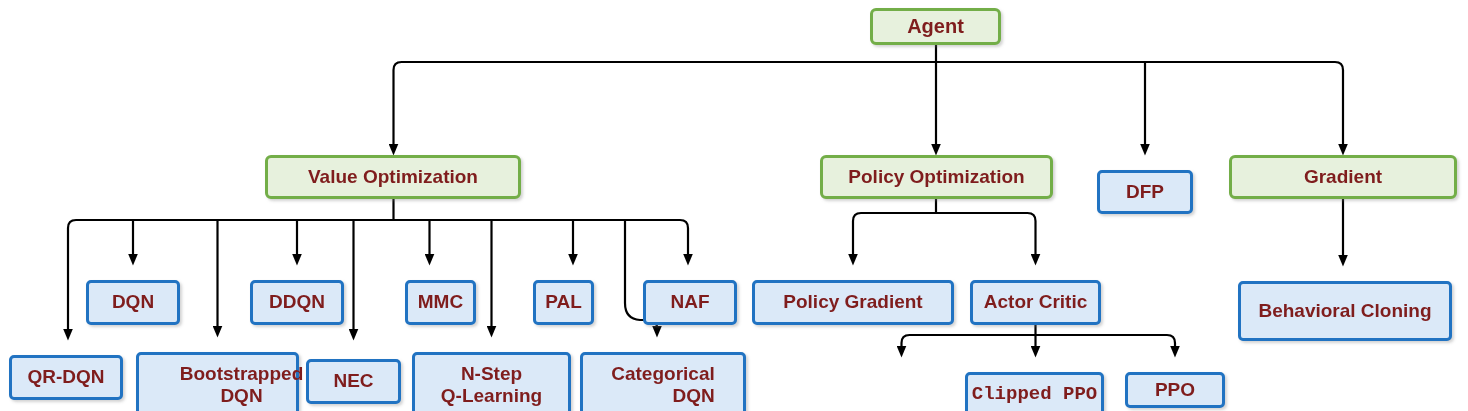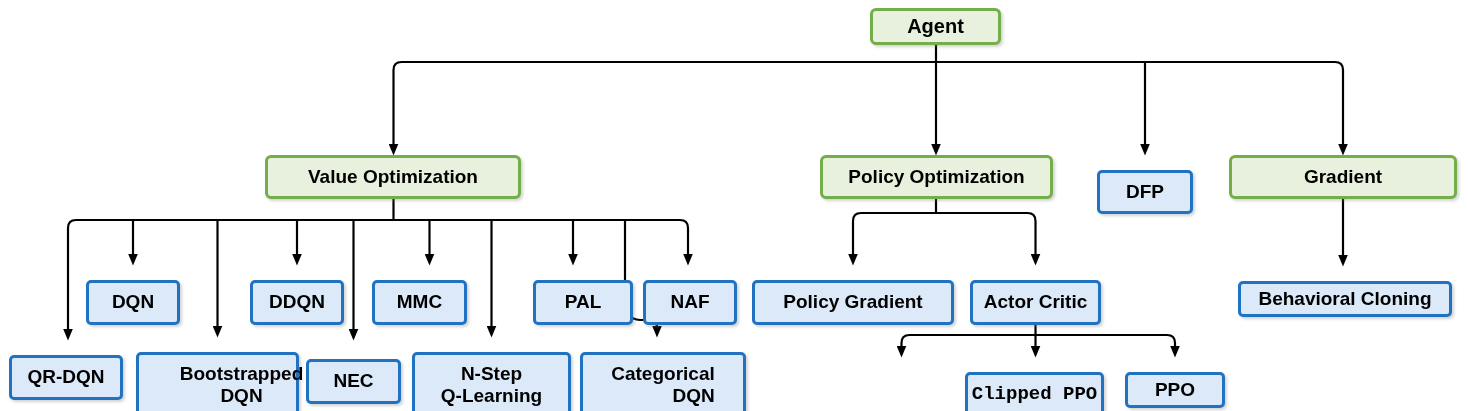--- a/index.html
+++ b/index.html
@@ -17,44 +17,44 @@
     width: 1468px; height: 411px;
   }
   .node {
     position: absolute;
     box-sizing: border-box;
     display: flex;
     align-items: center;
     justify-content: center;
     text-align: center;
     font-weight: bold;
-    color: #000000;
+    color: #7f1d1d;
     font-size: 19px;
     line-height: 1.18;
     white-space: pre-line;
     border-radius: 5px;
     box-shadow: 2px 2px 3px rgba(130,130,130,0.35);
   }
   .cat  { background: #e7f1dd; border: 3px solid #73ae48; border-radius: 6px; }
   .alg  { background: #dbe9f8; border: 3px solid #2173c2; margin-top: 15px; }
 
   
   #n-agent              { left: 870px;  top: 8px;   width: 131px; height: 37px; font-size: 20px; }
   #n-value-optimization { left: 265px;  top: 155px; width: 256px; height: 44px; }
   #n-policy-optimization{ left: 820px;  top: 155px; width: 233px; height: 44px; }
   #n-dfp                { left: 1097px; top: 155px; width: 96px;  height: 44px; }
   #n-imitation          { left: 1229px; top: 155px; width: 228px; height: 44px; }
   #n-dqn                { left: 86px;   top: 265px; width: 94px;  height: 45px; }
   #n-ddqn               { left: 250px;  top: 265px; width: 94px;  height: 45px; }
-  #n-mmc                { left: 372px;  top: 265px; width: 95px;  height: 45px; }
-  #n-pal                { left: 533px;  top: 265px; width: 100px;  height: 45px; }
+  #n-mmc                { left: 405px;  top: 265px; width: 71px;  height: 45px; }
+  #n-pal                { left: 533px;  top: 265px; width: 61px;  height: 45px; }
   #n-naf                { left: 643px;  top: 265px; width: 94px;  height: 45px; }
   #n-policy-gradient    { left: 752px;  top: 265px; width: 202px; height: 45px; }
   #n-actor-critic       { left: 970px;  top: 265px; width: 131px; height: 45px; }
-  #n-behavioral-cloning { left: 1238px; top: 266px; width: 214px; height: 36px; }
+  #n-behavioral-cloning { left: 1238px; top: 266px; width: 214px; height: 60px; }
   #n-qr-dqn             { left: 9px;    top: 340px; width: 114px; height: 45px; }
   #n-bootstrapped-dqn   { left: 136px;  top: 337px; width: 163px; height: 66px; padding-left: 48px; }
   #n-nec                { left: 306px;  top: 344px; width: 95px;  height: 45px; }
   #n-n-step-q-learning  { left: 412px;  top: 337px; width: 159px; height: 66px; }
   #n-categorical-dqn    { left: 580px;  top: 337px; width: 166px; height: 66px; text-align: right; }
   #n-ddpg               { left: 854px;  top: 357px; width: 95px;  height: 44px; }
   #n-clipped-ppo        { left: 965px;  top: 357px; width: 139px; height: 44px; font-family: Liberation Mono, monospace; }
   #n-ppo                { left: 1125px; top: 357px; width: 100px; height: 36px; }
 
   .rail, .arrow {

